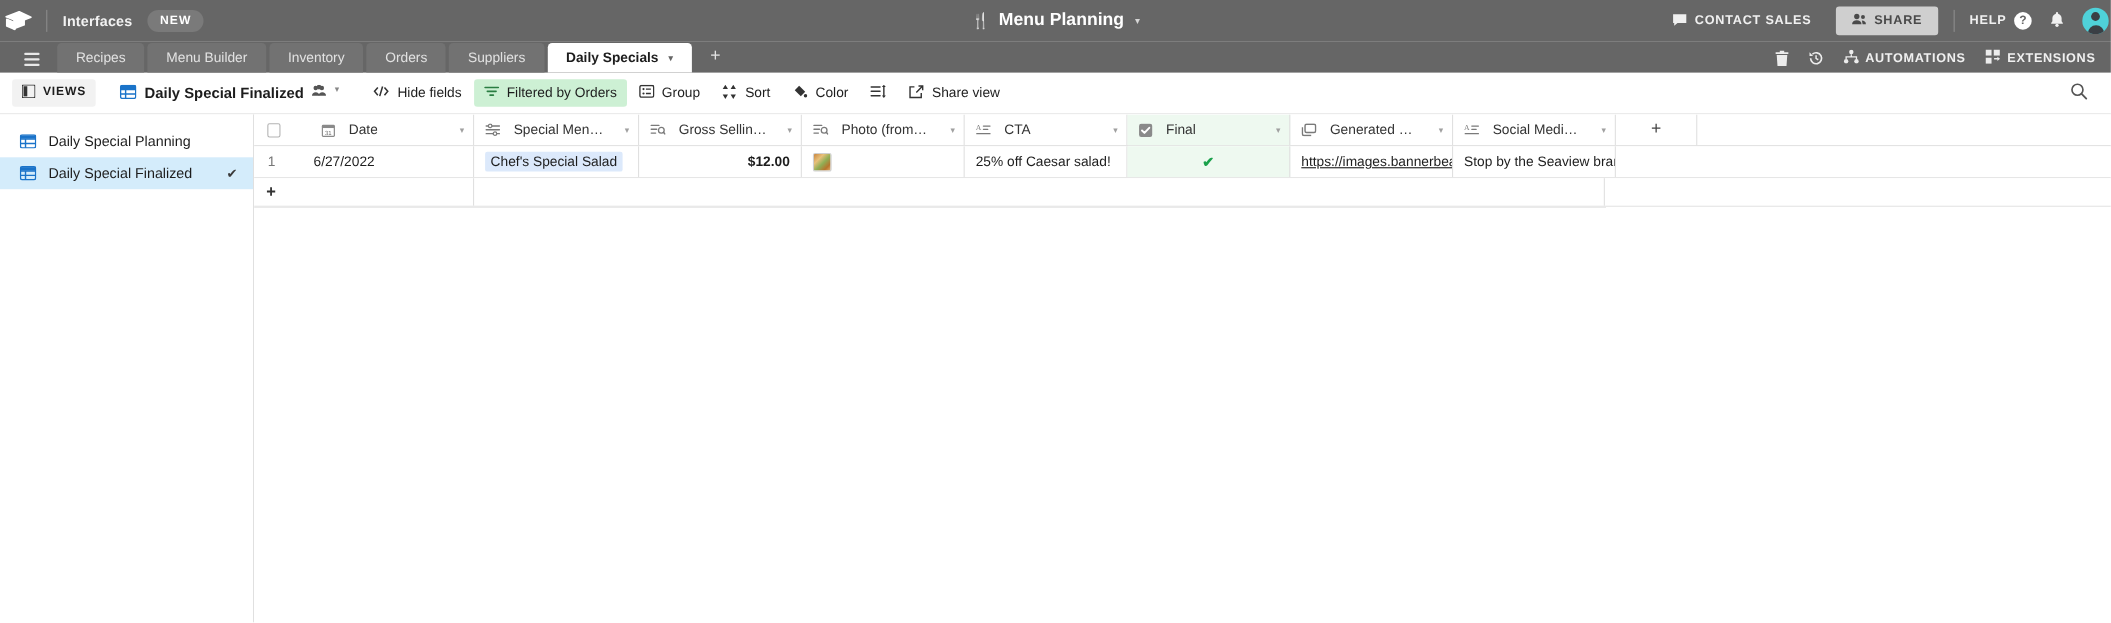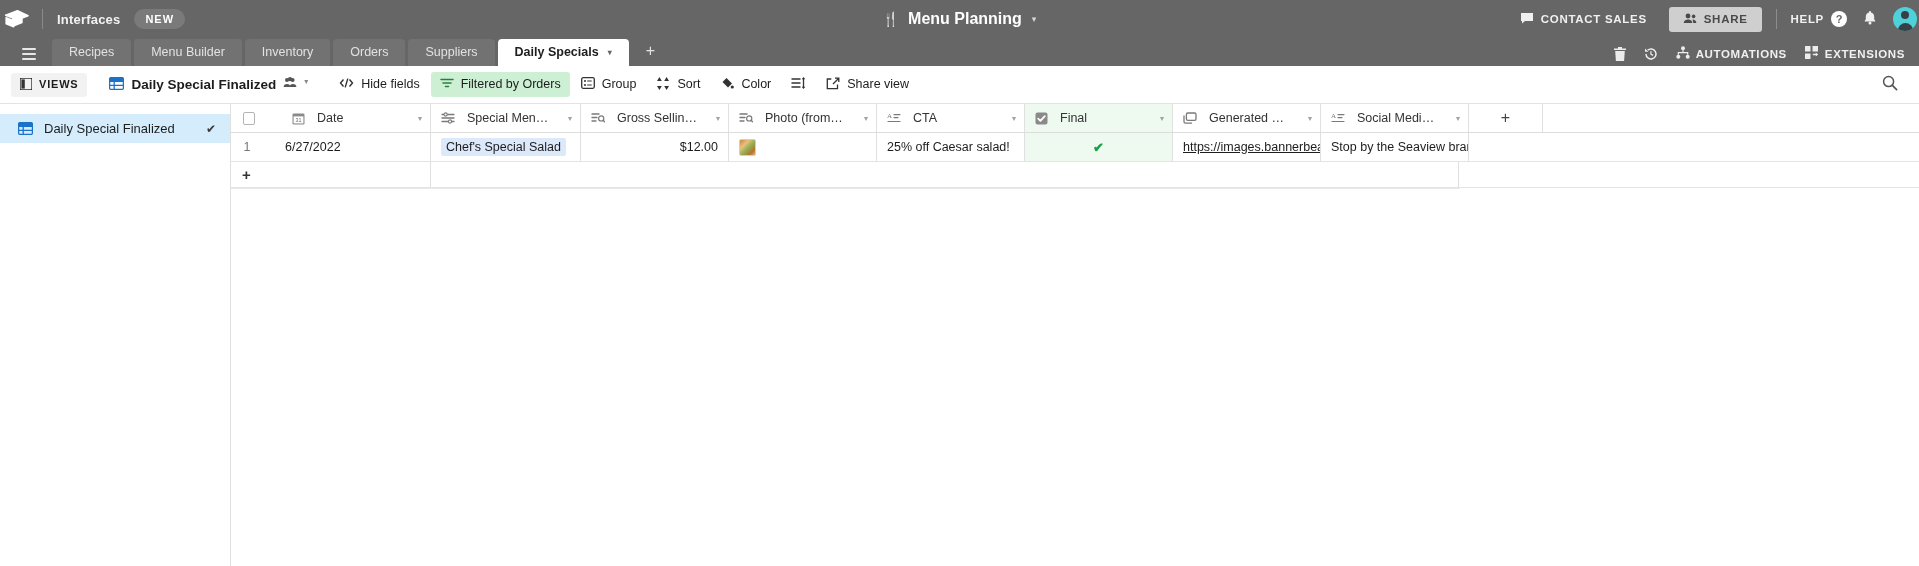--- a/index.html
+++ b/index.html
@@ -232,21 +232,21 @@
   .row-num { width: 32px; text-align: center; font-size: 12.5px; color: #777; }
   .row-date { font-size: 12.5px; color: #1d1d1d; padding-left: 22px; }
   .data-cell {
     display: flex; align-items: center;
     padding: 0 10px;
     font-size: 12.5px; color: #1d1d1d;
     border-right: 1px solid #e0e0e0;
     overflow: hidden;
     white-space: nowrap;
   }
-  .data-cell.right { justify-content: flex-end; }
+  .data-cell.right { justify-content: flex-end; font-weight: bold; }
   .data-cell.center { justify-content: center; }
   .data-cell.final-col { background: #eef9f0; }
   .chip {
     background: #dce9fb; color: #1d1d1d;
     padding: 2px 5px; border-radius: 2px; font-size: 12.5px;
   }
   .thumb {
     width: 17px; height: 17px; border-radius: 2px;
     background: linear-gradient(135deg,#c9863f 0%,#e8c07a 30%,#8fae55 55%,#b8742c 80%,#dcb06b 100%);
     border: 1px solid #cfcfcf;
@@ -473,20 +473,30 @@
     <svg width="16" height="16" viewBox="0 0 16 16">
         <circle cx="6.6" cy="6.6" r="5" fill="none" stroke="#555" stroke-width="1.5"></circle>
         <path stroke="#555" stroke-width="1.7" stroke-linecap="round" d="M10.4 10.4 14.6 14.6"></path>
       </svg>
   </div>
 </div>
 
 <div class="body-wrap">
 
   <div class="sidebar">
+    <div class="view-item">
+      <span class="grid-icon-blue">
+        <svg width="15" height="13" viewBox="0 0 15 13">
+            <rect x=".6" y=".6" width="13.8" height="11.8" rx="1.5" fill="none" stroke="#1a73c9" stroke-width="1.3"></rect>
+            <path stroke="#1a73c9" stroke-width="1.3" d="M.6 4.4h13.8M.6 8.4h13.8M5.2 4.4v8"></path>
+            <rect x="1" y="1" width="13" height="3" fill="#1a73c9"></rect>
+          </svg>
+      </span>
+      <span>Daily Special Planning</span>
+    </div>
     <div class="view-item selected">
       <span class="grid-icon-blue">
         <svg width="15" height="13" viewBox="0 0 15 13">
             <rect x=".6" y=".6" width="13.8" height="11.8" rx="1.5" fill="none" stroke="#1a73c9" stroke-width="1.3"></rect>
             <path stroke="#1a73c9" stroke-width="1.3" d="M.6 4.4h13.8M.6 8.4h13.8M5.2 4.4v8"></path>
             <rect x="1" y="1" width="13" height="3" fill="#1a73c9"></rect>
           </svg>
       </span>
       <span>Daily Special Finalized</span>
       <span class="check">✔</span>

